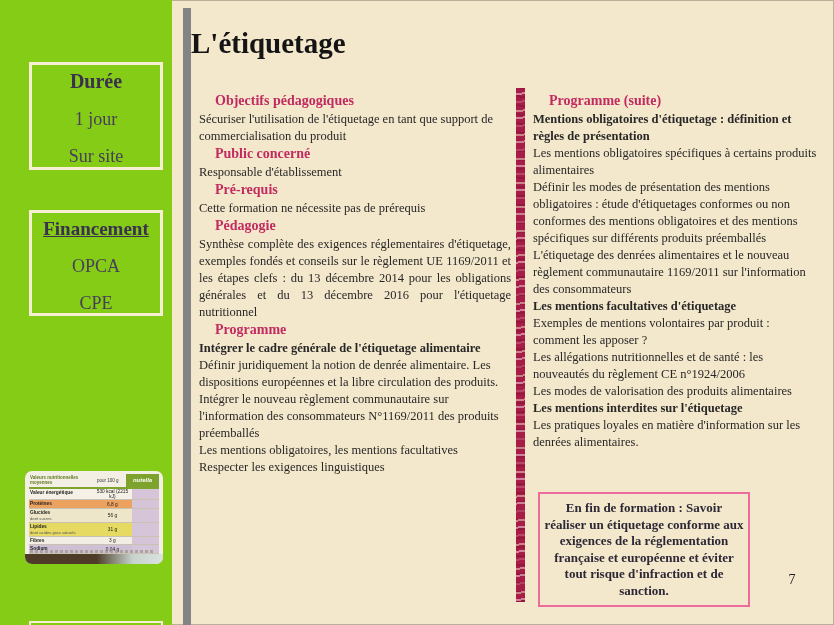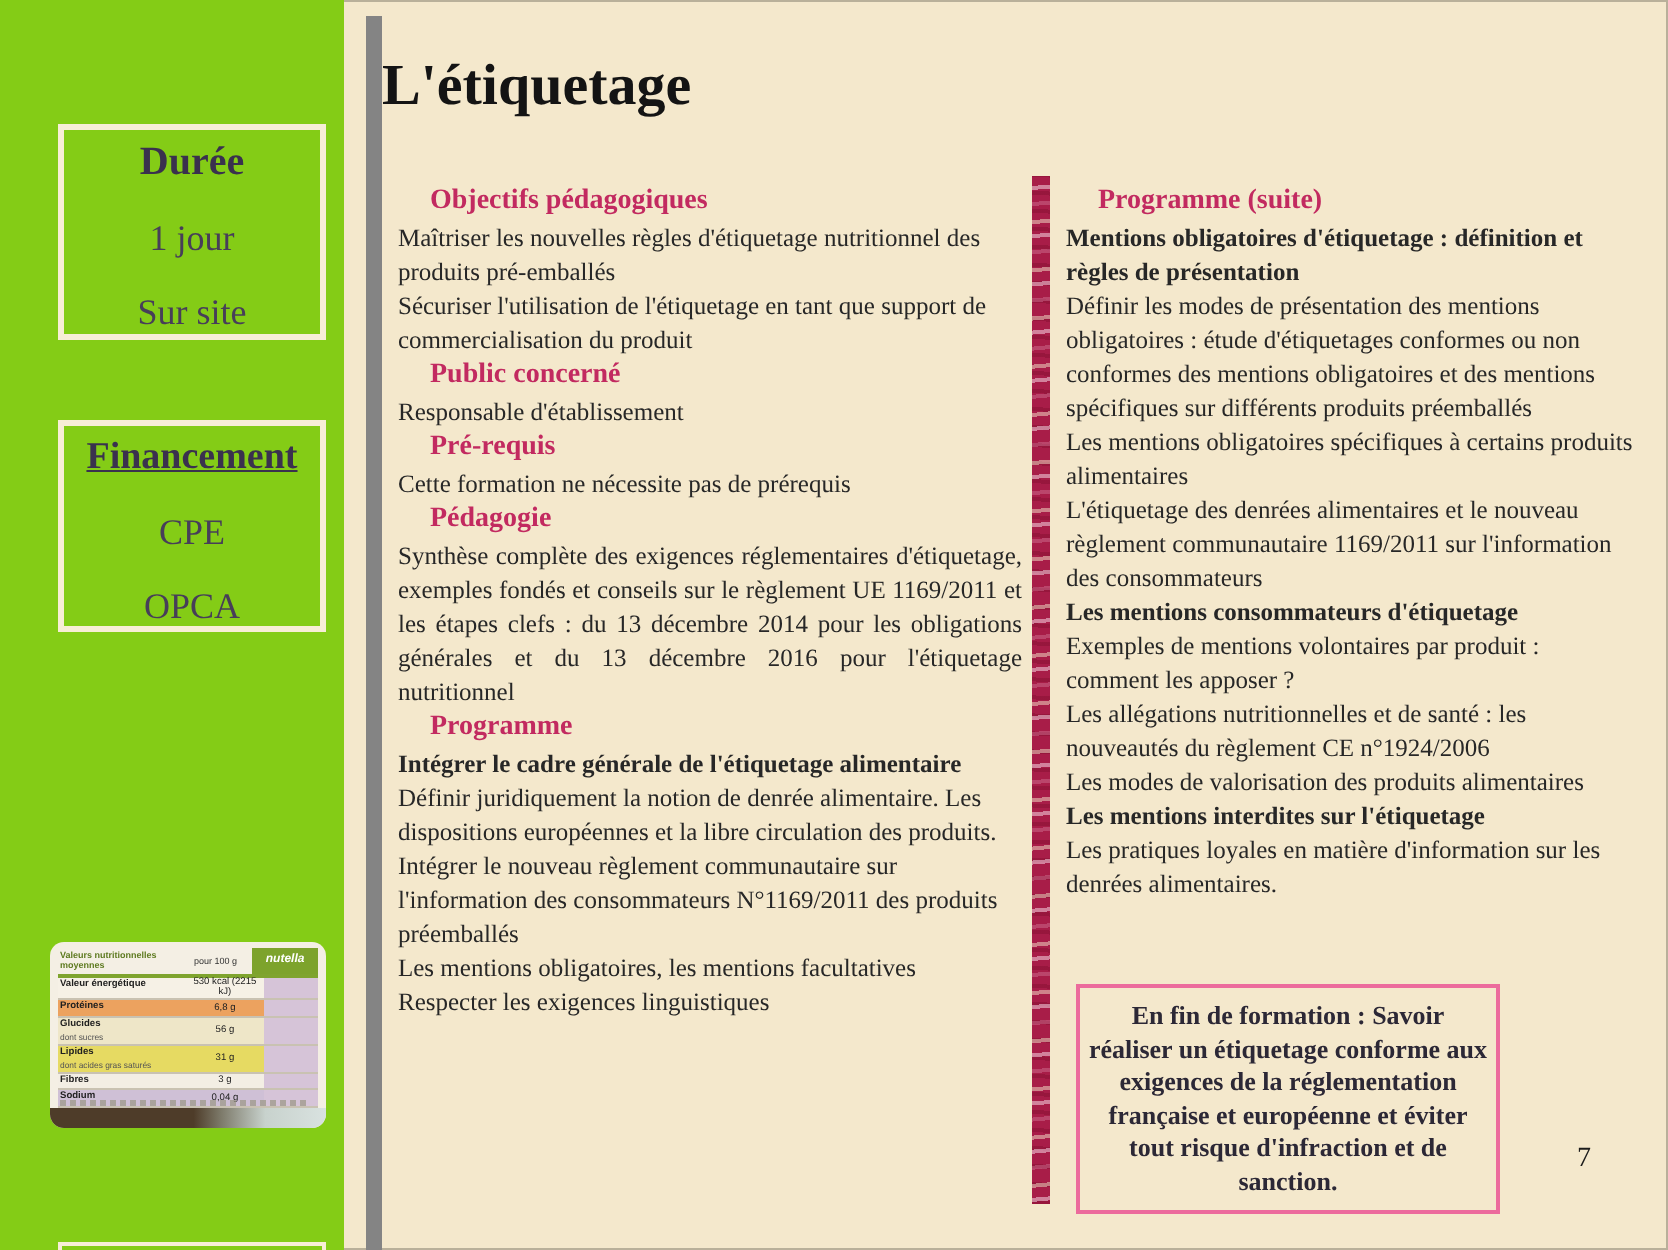--- a/index.html
+++ b/index.html
@@ -86,22 +86,22 @@
   <aside class="sidebar">
 
     <div class="side-box duree">
       <div class="side-box-title">Durée</div>
       <div class="side-box-line">1 jour</div>
       <div class="side-box-line">Sur site</div>
     </div>
 
     <div class="side-box fin">
       <div class="side-box-title">Financement</div>
+      <div class="side-box-line">OPCA</div>
       <div class="side-box-line">CPE</div>
-      <div class="side-box-line">OPCA</div>
     </div>
 
     <div class="nutri">
       <div class="nutri-table">
         <div class="nhead">
           <div class="nh-left">Valeurs nutritionnelles moyennes</div>
           <div class="nh-mid">pour 100 g</div>
           <div class="nh-brand">
             <span>nutella</span>
           </div>
@@ -142,21 +142,20 @@
     </div>
 
     <div class="etq-box">ETIQUETAGE</div>
   </aside>
 
   <h1 class="title">L'étiquetage</h1>
 
   <section class="col left">
     <div class="section">
       <h3>Objectifs pédagogiques</h3>
-      <p>Maîtriser les nouvelles règles d'étiquetage nutritionnel des produits pré-emballés</p>
       <p>Sécuriser l'utilisation de l'étiquetage en tant que support de commercialisation du produit</p>
     </div>
     <div class="section">
       <h3>Public concerné</h3>
       <p>Responsable d'établissement</p>
     </div>
     <div class="section">
       <h3>Pré-requis</h3>
       <p>Cette formation ne nécessite pas de prérequis</p>
     </div>
@@ -171,24 +170,24 @@
       <p>Les mentions obligatoires, les mentions facultatives</p>
       <p>Respecter les exigences linguistiques</p>
     </div>
   </section>
 
   <div class="divider"></div>
 
   <section class="col right">
     <h3>Programme (suite)</h3>
     <p class="bold">Mentions obligatoires d'étiquetage : définition et règles de présentation</p>
+    <p>Les mentions obligatoires spécifiques à certains produits alimentaires</p>
     <p>Définir les modes de présentation des mentions obligatoires : étude d'étiquetages conformes ou non conformes des mentions obligatoires et des mentions spécifiques sur différents produits préemballés</p>
-    <p>Les mentions obligatoires spécifiques à certains produits alimentaires</p>
     <p>L'étiquetage des denrées alimentaires et le nouveau règlement communautaire 1169/2011 sur l'information des consommateurs</p>
-    <p class="bold">Les mentions consommateurs d'étiquetage</p>
+    <p class="bold">Les mentions facultatives d'étiquetage</p>
     <p>Exemples de mentions volontaires par produit : comment les apposer ?</p>
     <p>Les allégations nutritionnelles et de santé : les nouveautés du règlement CE n°1924/2006</p>
     <p>Les modes de valorisation des produits alimentaires</p>
     <p class="bold">Les mentions interdites sur l'étiquetage</p>
     <p>Les pratiques loyales en matière d'information sur les denrées alimentaires.</p>
   </section>
 
   <div class="summary">
     <span>En fin de formation : Savoir réaliser un étiquetage conforme aux exigences de la réglementation française et européenne et éviter tout risque d'infraction et de sanction.</span>
   </div>

